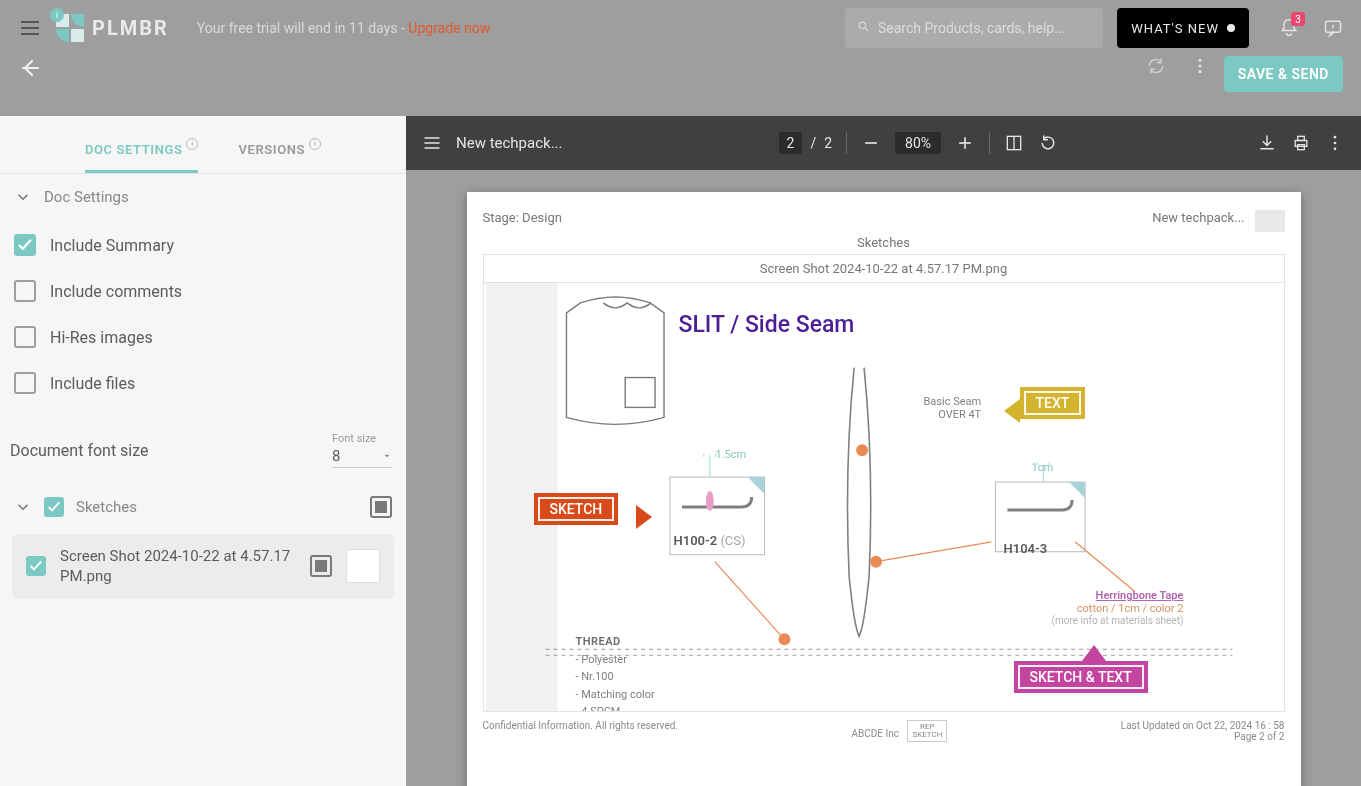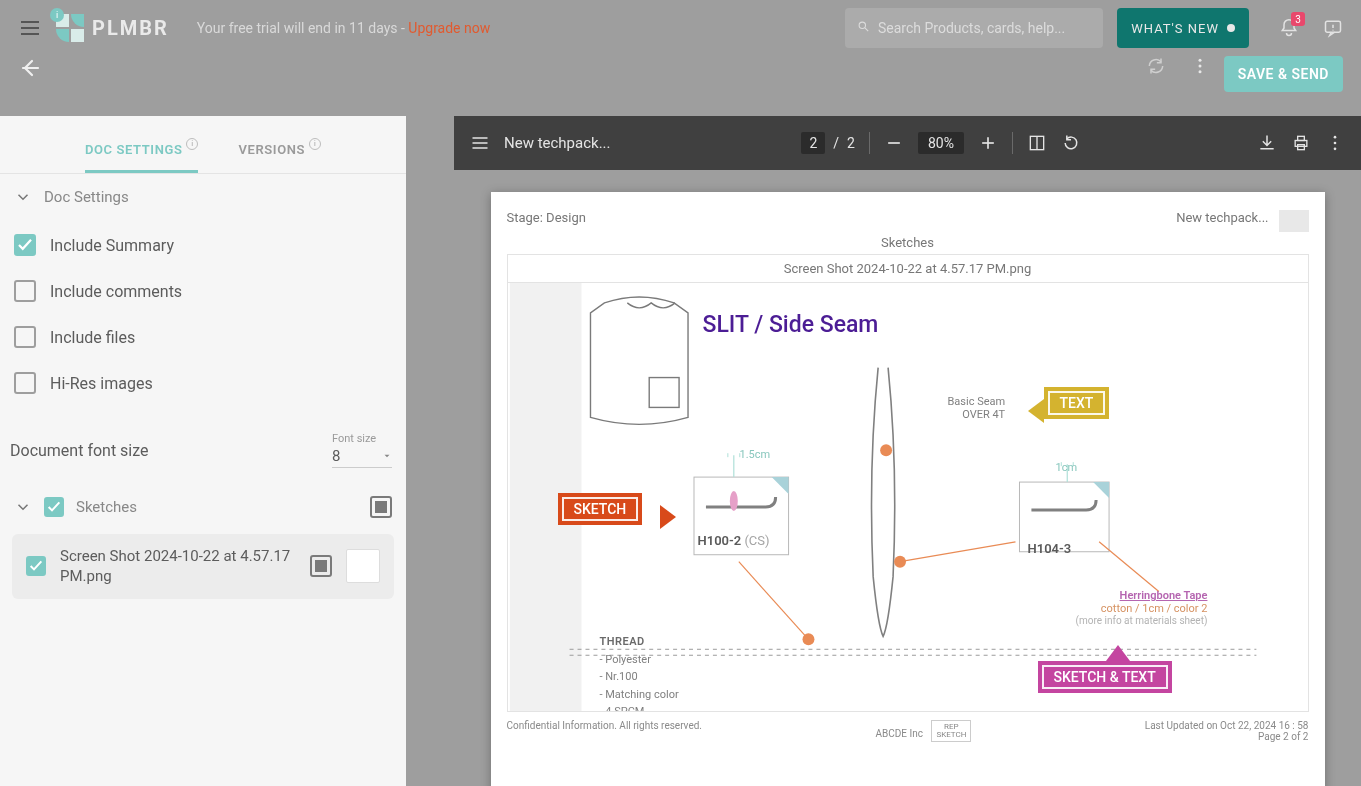--- a/index.html
+++ b/index.html
@@ -12,34 +12,34 @@
 .logo-badge { position: relative; display:flex; align-items:center; gap:8px; }
 .logo-info { position: absolute; top: -6px; left: -6px; width: 14px; height: 14px; border-radius: 50%; background: #7cc9c3; color: #fff; font-size:9px; display:flex; align-items:center; justify-content:center;}
 .logo-mark { width: 28px; height: 28px; }
 .brand-text { font-weight: 700; font-size: 20px; letter-spacing: 2px; color: #eaeaea; }
 .trial-text { font-size: 14px; color: #d9d9d9; margin-left: 14px;}
 .trial-text .upgrade { color: #e15a2f; }
 .topbar-spacer { flex: 1; }
 .search-box { width: 258px; height: 40px; background: #ababab; border-radius: 4px; display:flex; align-items:center; padding: 0 12px; gap:8px; color:#dcdcdc; font-size:14px;}
 .search-box input { background: transparent; border: none; outline: none; color:#e8e8e8; font-size:14px; width: 100%; }
 .search-box input::placeholder { color: #dcdcdc; }
-.whatsnew { height: 40px; background: #0f766e; border-radius:4px; padding: 0 14px; display:flex; align-items:center; gap:8px; color:#e8e8e8; font-size:13px; letter-spacing:1px;}
+.whatsnew { height: 40px; background: #000000; border-radius:4px; padding: 0 14px; display:flex; align-items:center; gap:8px; color:#e8e8e8; font-size:13px; letter-spacing:1px;}
 .whatsnew .dot { width:8px; height:8px; border-radius:50%; background:#e8e8e8;}
 .top-icon { width: 20px; height: 20px; color:#e2e2e2; cursor:pointer; position:relative; display:flex; align-items:center; justify-content:center;}
 .badge-red { position:absolute; top:-6px; right:-6px; min-width:14px; height:14px; border-radius:3px; background:#e9486c; color:#fff; font-size:10px; display:flex; align-items:center; justify-content:center; padding:0 3px;}
 
 
 .actionbar { height: 60px; background: #9e9e9e; display:flex; padding: 0 18px; gap:14px; }
 .back-btn { width:24px; height:24px; color:#f0f0f0; cursor:pointer; display:flex; align-items:center; justify-content:center;}
 .actionbar-spacer { flex:1; }
 .ab-icon { width:20px; height:20px; color:#cfcfcf; cursor:pointer; display:flex; align-items:center; justify-content:center;}
 .save-send { height: 36px; background:#7cc9c3; color:#fff; font-weight:600; font-size:14px; letter-spacing:0.5px; border:none; border-radius:4px; padding:0 14px; cursor:pointer;}
 
 
-.main { display:flex; height: calc(786px - 56px - 60px); gap: 48px; }
+.main { display:flex; height: calc(786px - 56px - 60px); }
 .sidebar { width: 406px; background:#f6f6f6; display:flex; flex-direction:column; }
 .tabs { display:flex; height:58px; align-items:flex-end; justify-content:center; gap:40px; border-bottom:1px solid #e4e4e4; }
 .tab { font-size:13px; font-weight:600; letter-spacing:0.6px; color:#9a9a9a; padding-bottom:16px; cursor:pointer; position:relative; display:flex; align-items:center; gap:4px;}
 .tab.active { color:#7cc9c3; border-bottom:3px solid #7cc9c3; padding-bottom:13px;}
 .tab-info { width:12px; height:12px; border-radius:50%; border:1px solid #bdbdbd; font-size:8px; color:#bdbdbd; display:flex; align-items:center; justify-content:center; position:relative; top:-6px;}
 .section-head { display:flex; align-items:center; gap:12px; padding: 14px 14px 10px 14px; color:#888; font-size:15px; }
 .chev { width:18px; height:18px; color:#777; display:flex; align-items:center; justify-content:center;}
 .checklist { padding: 6px 14px 6px 14px; text-align: right; }
 .check-row { display:flex; align-items:center; gap:14px; padding:12px 0; font-size:16px; color:#5c5c5c; }
 .cb { width:22px; height:22px; border:2px solid #9e9e9e; border-radius:3px; display:flex; align-items:center; justify-content:center; cursor:pointer; flex-shrink:0;}
@@ -188,25 +188,25 @@
             </svg>
           </span>
         <span>Include Summary</span>
       </div>
       <div class="check-row">
         <span class="cb"></span>
         <span>Include comments</span>
       </div>
       <div class="check-row">
         <span class="cb"></span>
-        <span>Include files</span>
+        <span>Hi-Res images</span>
       </div>
       <div class="check-row">
         <span class="cb"></span>
-        <span>Hi-Res images</span>
+        <span>Include files</span>
       </div>
     </div>
     <div class="font-row">
       <span class="font-label">Document font size</span>
       <div class="font-select">
         <div class="fslabel">Font size</div>
         <div class="fsval">
           <span>8</span>
           <span><svg width="10" height="10" viewBox="0 0 24 24">
                 <path d="M6 9l6 6 6-6" fill="#888"></path>

